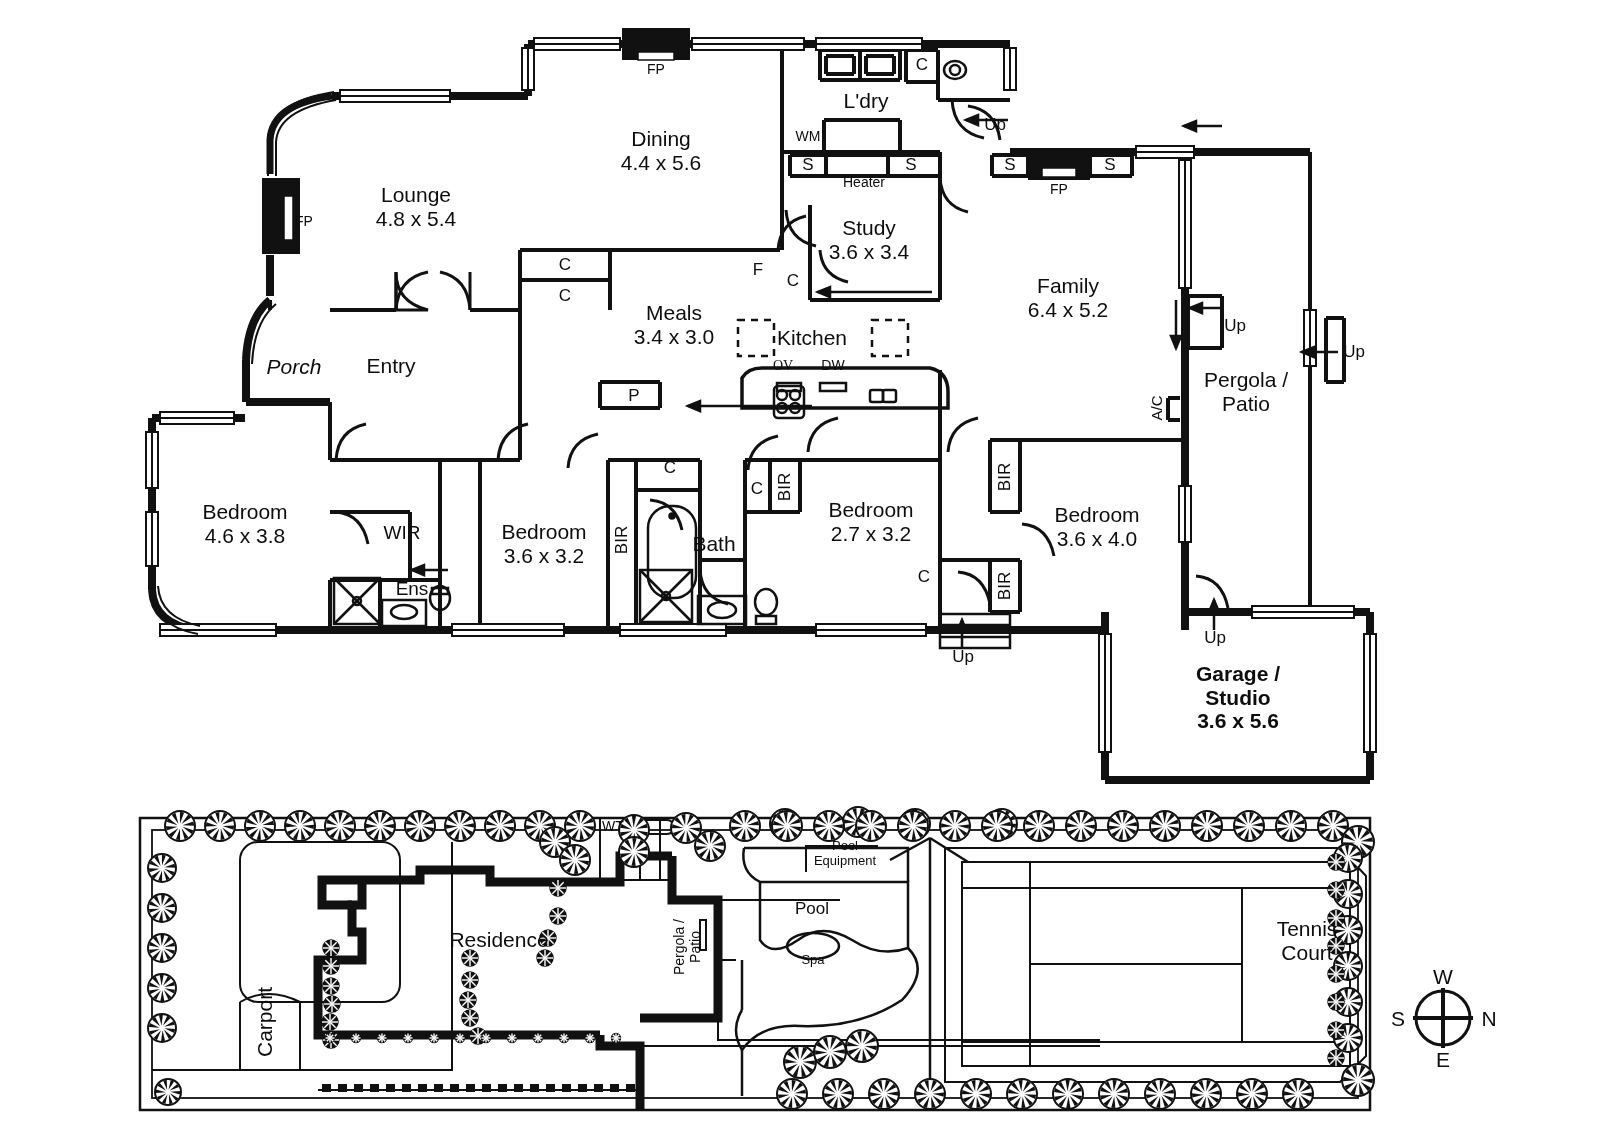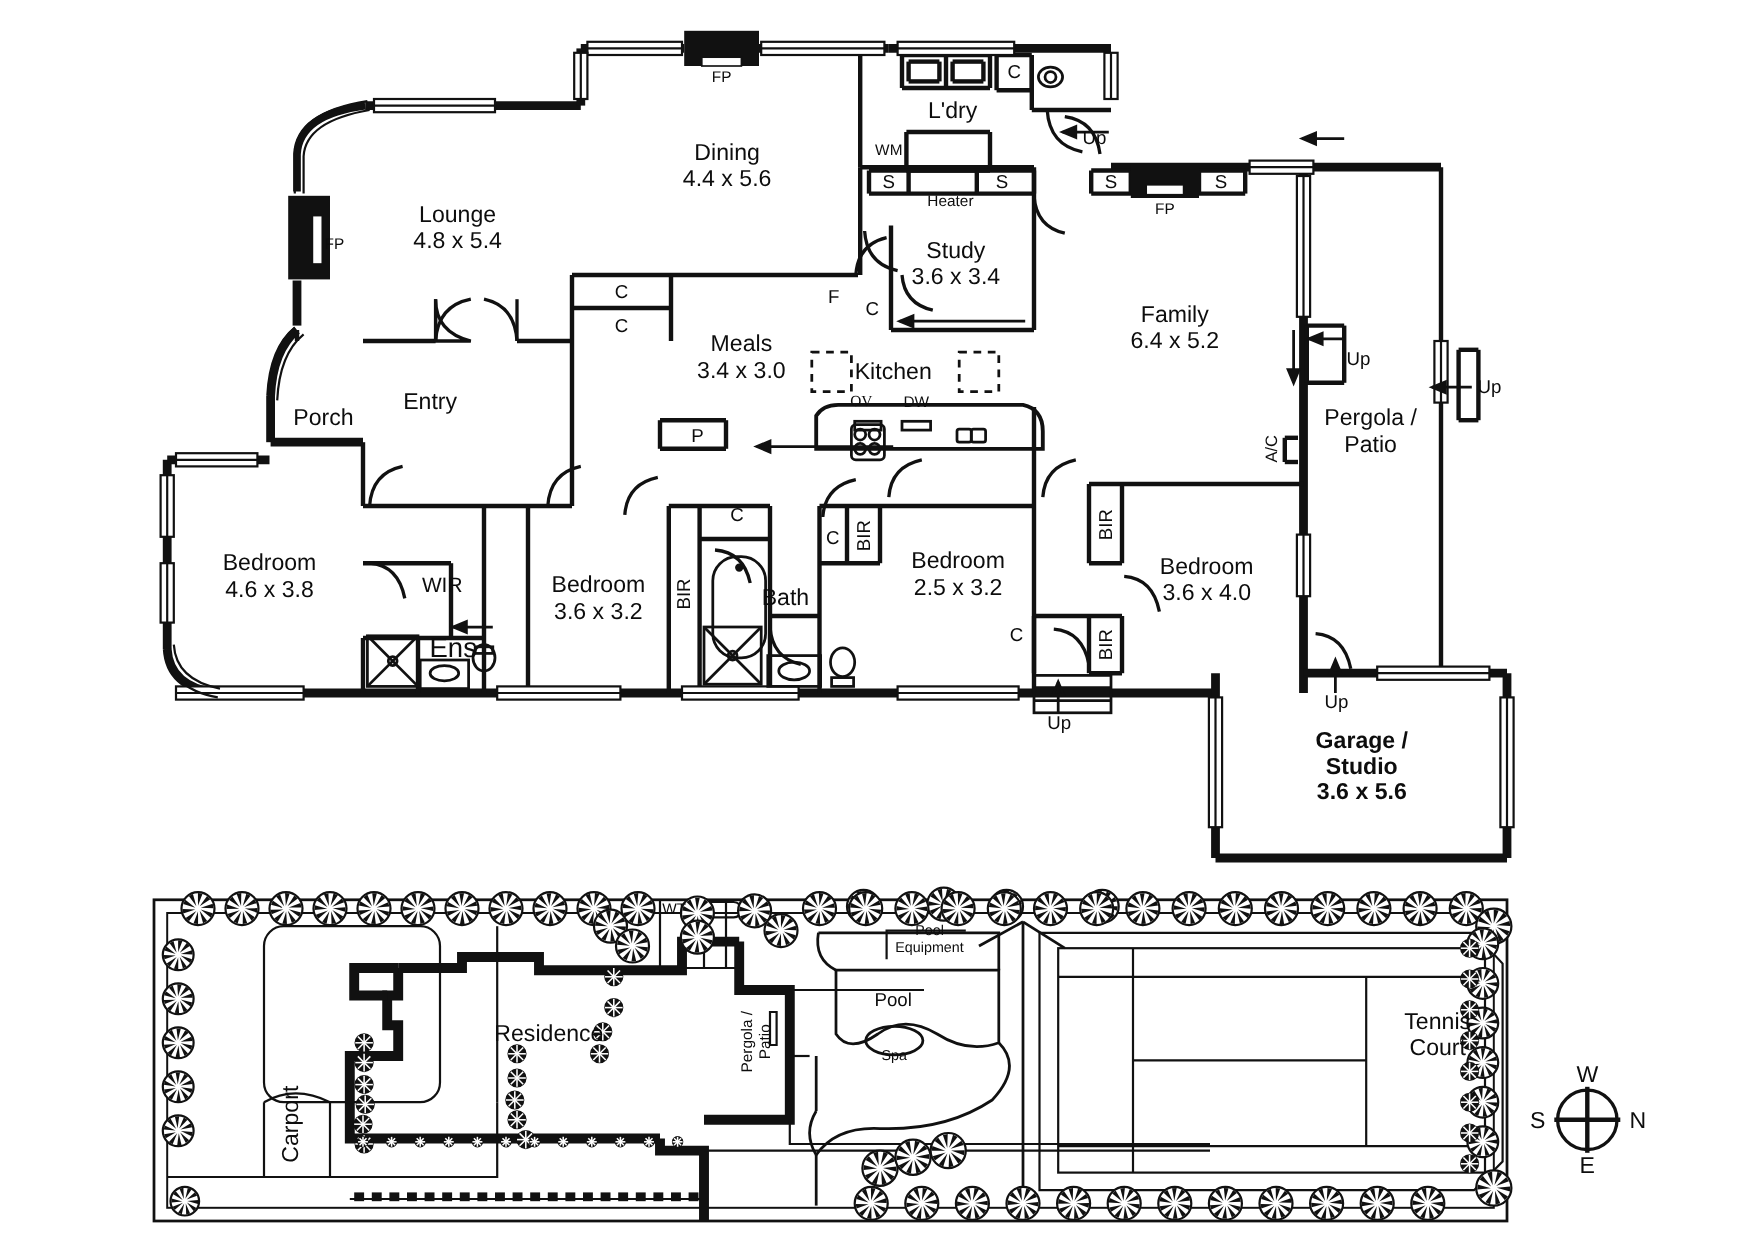--- a/index.html
+++ b/index.html
@@ -1729,37 +1729,37 @@
 <div class="lbl room ctr" style="left:866px;top:101px;">L'dry</div>
 
 <div class="lbl room ctr" style="left:869px;top:240px;"><span>Study</span><br><span>3.6 x 3.4</span></div>
 
 <div class="lbl room ctr" style="left:1068px;top:298px;"><span>Family</span><br><span>6.4 x 5.2</span></div>
 
 <div class="lbl room ctr" style="left:674px;top:325px;"><span>Meals</span><br><span>3.4 x 3.0</span></div>
 
 <div class="lbl room ctr" style="left:812px;top:338px;">Kitchen</div>
 
-<div class="lbl room ctr" style="left:294px;top:380px;">Porch</div>
+<div class="lbl room ctr" style="left:294px;top:367px;font-style:italic;">Porch</div>
 
 <div class="lbl room ctr" style="left:391px;top:366px;">Entry</div>
 
 <div class="lbl room ctr" style="left:1246px;top:392px;"><span>Pergola /</span><br><span>Patio</span></div>
 
 <div class="lbl room ctr" style="left:245px;top:524px;"><span>Bedroom</span><br><span>4.6 x 3.8</span></div>
 
 <div class="lbl room ctr" style="left:544px;top:544px;"><span>Bedroom</span><br><span>3.6 x 3.2</span></div>
 
-<div class="lbl room ctr" style="left:871px;top:522px;"><span>Bedroom</span><br><span>2.5 x 3.2</span></div>
+<div class="lbl room ctr" style="left:871px;top:522px;"><span>Bedroom</span><br><span>2.7 x 3.2</span></div>
 
 <div class="lbl room ctr" style="left:1097px;top:527px;"><span>Bedroom</span><br><span>3.6 x 4.0</span></div>
 
 <div class="lbl room ctr" style="left:714px;top:544px;">Bath</div>
 
-<div class="lbl tiny2 ctr" style="left:412px;top:589px;font-size:25px;">Ens</div>
+<div class="lbl tiny2 ctr" style="left:412px;top:589px;font-size:19px;">Ens</div>
 
 <div class="lbl tiny2 ctr" style="left:402px;top:533px;font-size:19px;">WIR</div>
 
 <div class="lbl room ctr" style="left:1238px;top:697px;font-weight:bold;"><span>Garage /</span><br><span>Studio</span><br><span>3.6 x 5.6</span></div>
 
 <div class="lbl tiny ctr" style="left:656px;top:70px;">FP</div>
 <div class="lbl tiny ctr" style="left:304px;top:222px;">FP</div>
 <div class="lbl tiny ctr" style="left:1059px;top:190px;">FP</div>
 
 <div class="lbl tiny ctr" style="left:808px;top:137px;font-size:14px;">WM</div>

